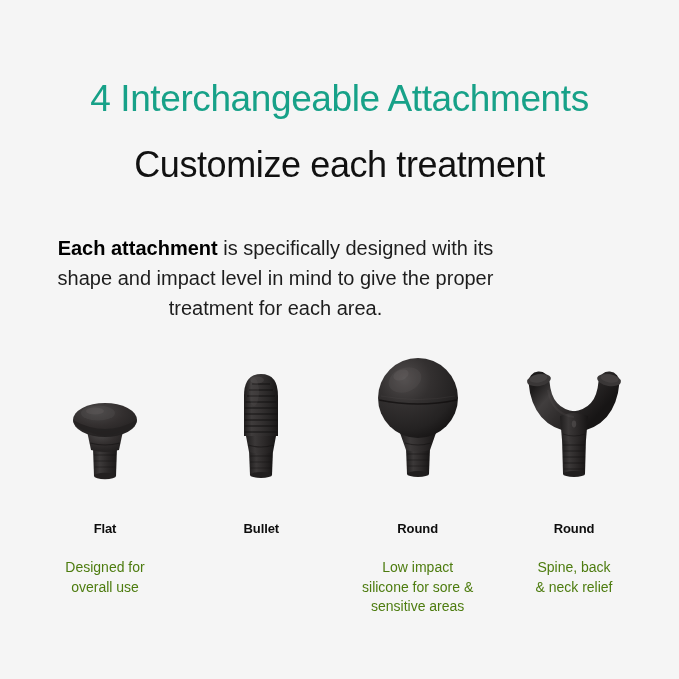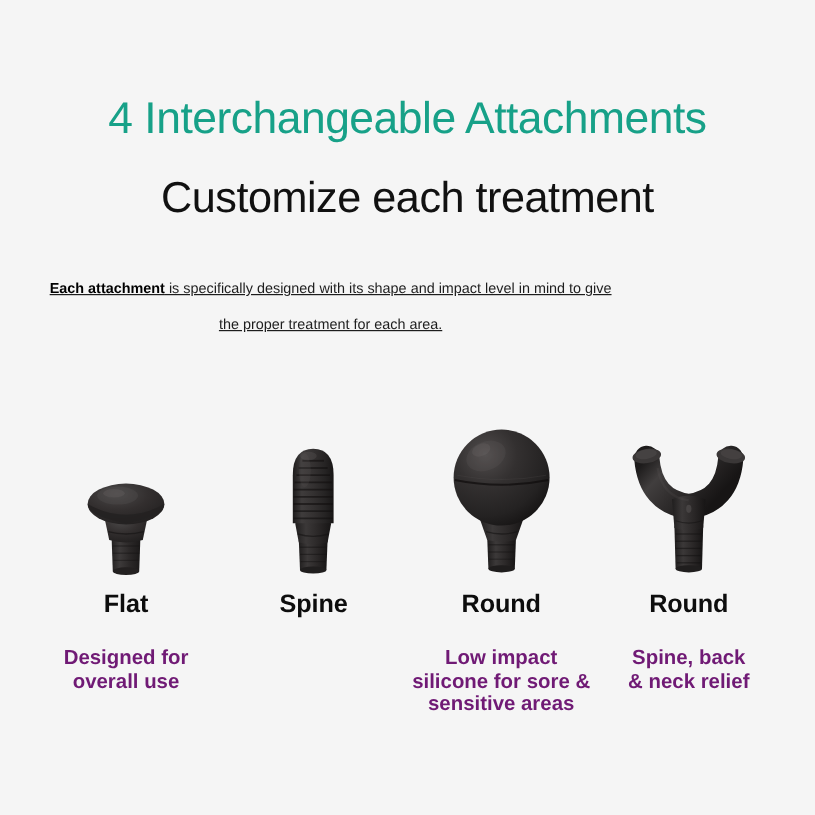--- a/index.html
+++ b/index.html
@@ -51,25 +51,24 @@
   }
 
   
   .intro {
     position: absolute;
     top: 213px;
     left: 50%;
     transform: translateX(-50%);
     width: 470px;
     text-align: center;
-    font-size: 12px;
+    font-size: 20px;
     line-height: 30px;
     color: #1d1d1d;
     font-weight: 400;
-    text-decoration: underline;
   }
   .intro b {
     font-weight: 700;
     color: #000000;
   }
 
   
   .attachments {
     position: absolute;
     top: 345px;
@@ -89,33 +88,33 @@
     align-items: center;
   }
   .figure-wrap {
     height: 135px;
     width: 156px;
     display: flex;
     align-items: flex-end;
     justify-content: center;
   }
   .att-label {
-    margin-top: 12px;
-    font-size: 21px;
+    margin-top: 41px;
+    font-size: 13px;
     font-weight: 700;
     color: #0d0d0d;
     letter-spacing: -0.1px;
     text-align: center;
   }
   .att-desc {
     margin-top: 22px;
-    font-size: 17px;
+    font-size: 14px;
     line-height: 19.5px;
-    color: #701a75;
-    font-weight: 700;
+    color: #4d7c0f;
+    font-weight: 400;
     text-align: center;
     white-space: pre-line;
     width: 160px;
   }
 </style>
 </head>
 <body>
 
 <div class="page">
 
@@ -202,21 +201,21 @@
             <path d="M8.8 38 L41.2 38"></path>
             <path d="M9.5 32 L40.5 32"></path>
             <path d="M11 26 L39 26"></path>
             <path d="M13 20 L37 20"></path>
             <path d="M16 14 L34 14"></path>
           </g>
           <ellipse cx="18" cy="22" rx="5" ry="14" fill="#5b5757" opacity="0.20"></ellipse>
           <ellipse cx="21" cy="10" rx="7" ry="3.5" fill="#6e6969" opacity="0.22"></ellipse>
         </svg>
       </div>
-      <div class="att-label">Spine</div>
+      <div class="att-label">Bullet</div>
     </div>
 
     <div class="attachment-col">
       <div class="figure-wrap">
         <svg width="92" height="126" viewBox="0 0 92 126">
           <defs>
             <radialGradient id="ballG" cx="33%" cy="26%" r="82%">
               <stop offset="0%" stop-color="#514d4d"></stop>
               <stop offset="40%" stop-color="#333030"></stop>
               <stop offset="78%" stop-color="#242222"></stop>

